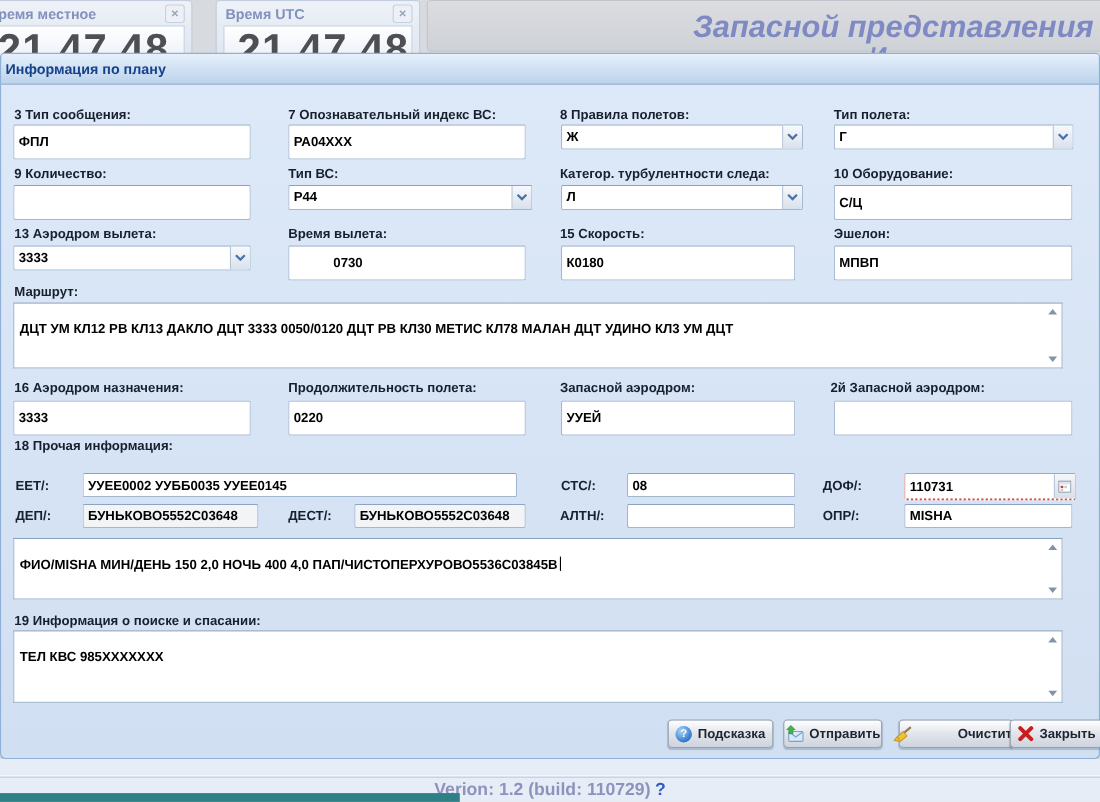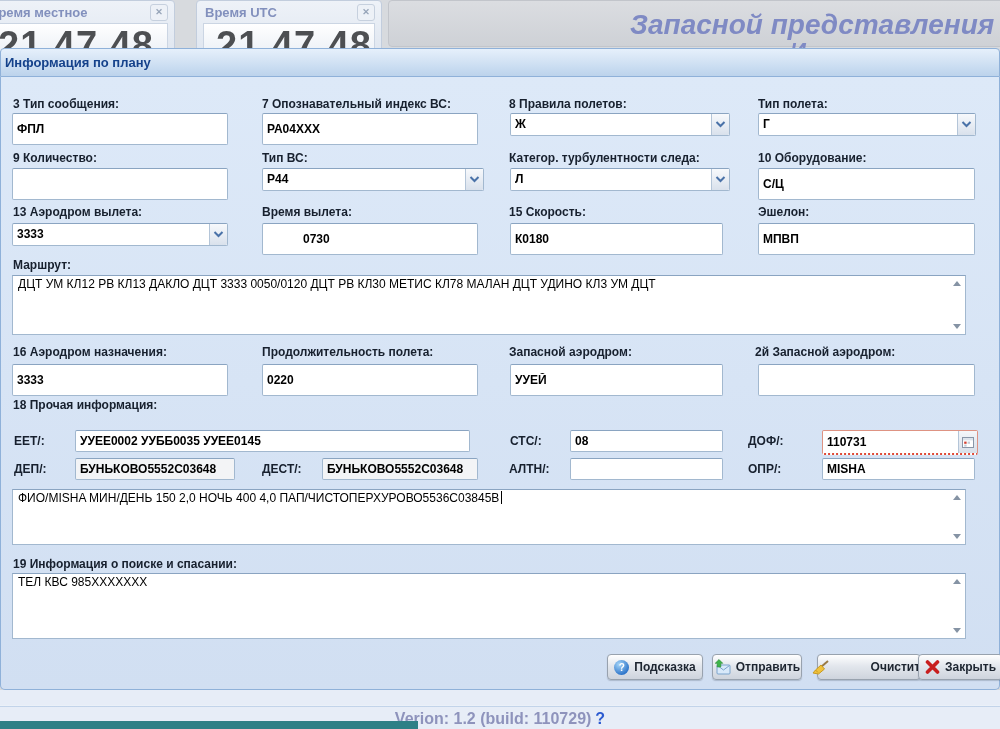--- a/index.html
+++ b/index.html
@@ -37,21 +37,21 @@
   .inp{position:absolute;height:32px;box-sizing:border-box;border:1px solid #a2b8cf;border-top-color:#8aa4c1;
     border-radius:2px;background:#fff;font-family:"Liberation Sans",sans-serif;
     font-size:12px;font-weight:bold;color:#000;padding:0 4px;}
   .inp.grey{background:#f3f4f6;}
   .sel{position:absolute;height:23px;box-sizing:border-box;border:1px solid #a2b8cf;border-top-color:#8aa4c1;
     border-radius:2px;background:#fff;display:flex;overflow:hidden;}
   .sel-val{flex:1;font-size:12px;font-weight:bold;color:#000;line-height:21px;padding-left:4px;}
   .sel-btn{width:17px;background:linear-gradient(#f7f9fc,#d9e1ec);border-left:1px solid #b4c5d8;
     display:flex;align-items:center;justify-content:center;}
   .txtarea{position:absolute;box-sizing:border-box;border:1px solid #a2b8cf;border-top-color:#8aa4c1;
-    background:#fff;font-size:12px;font-weight:normal;color:#000;padding:1px 16px 4px 5px;
+    background:#fff;font-size:12px;font-weight:bold;color:#000;padding:16px 16px 4px 5px;
     line-height:15px;}
   .tri-up,.tri-dn{position:absolute;right:4px;width:0;height:0;
     border-left:4px solid transparent;border-right:4px solid transparent;}
   .tri-up{top:5px;border-bottom:5px solid #8593a4;}
   .tri-dn{bottom:5px;border-top:5px solid #8593a4;}
   .caret{display:inline-block;width:1px;height:13px;background:#000;vertical-align:-2px;margin-left:2px;}
 
   .dof-group{position:absolute;left:822px;top:430px;width:156px;height:25px;box-sizing:border-box;
     border:1px solid #de9383;border-bottom:2px dotted #df4a38;background:#fff;display:flex;border-radius:2px;}
   .dof-input{flex:1;border:none;outline:none;background:transparent;min-width:0;

